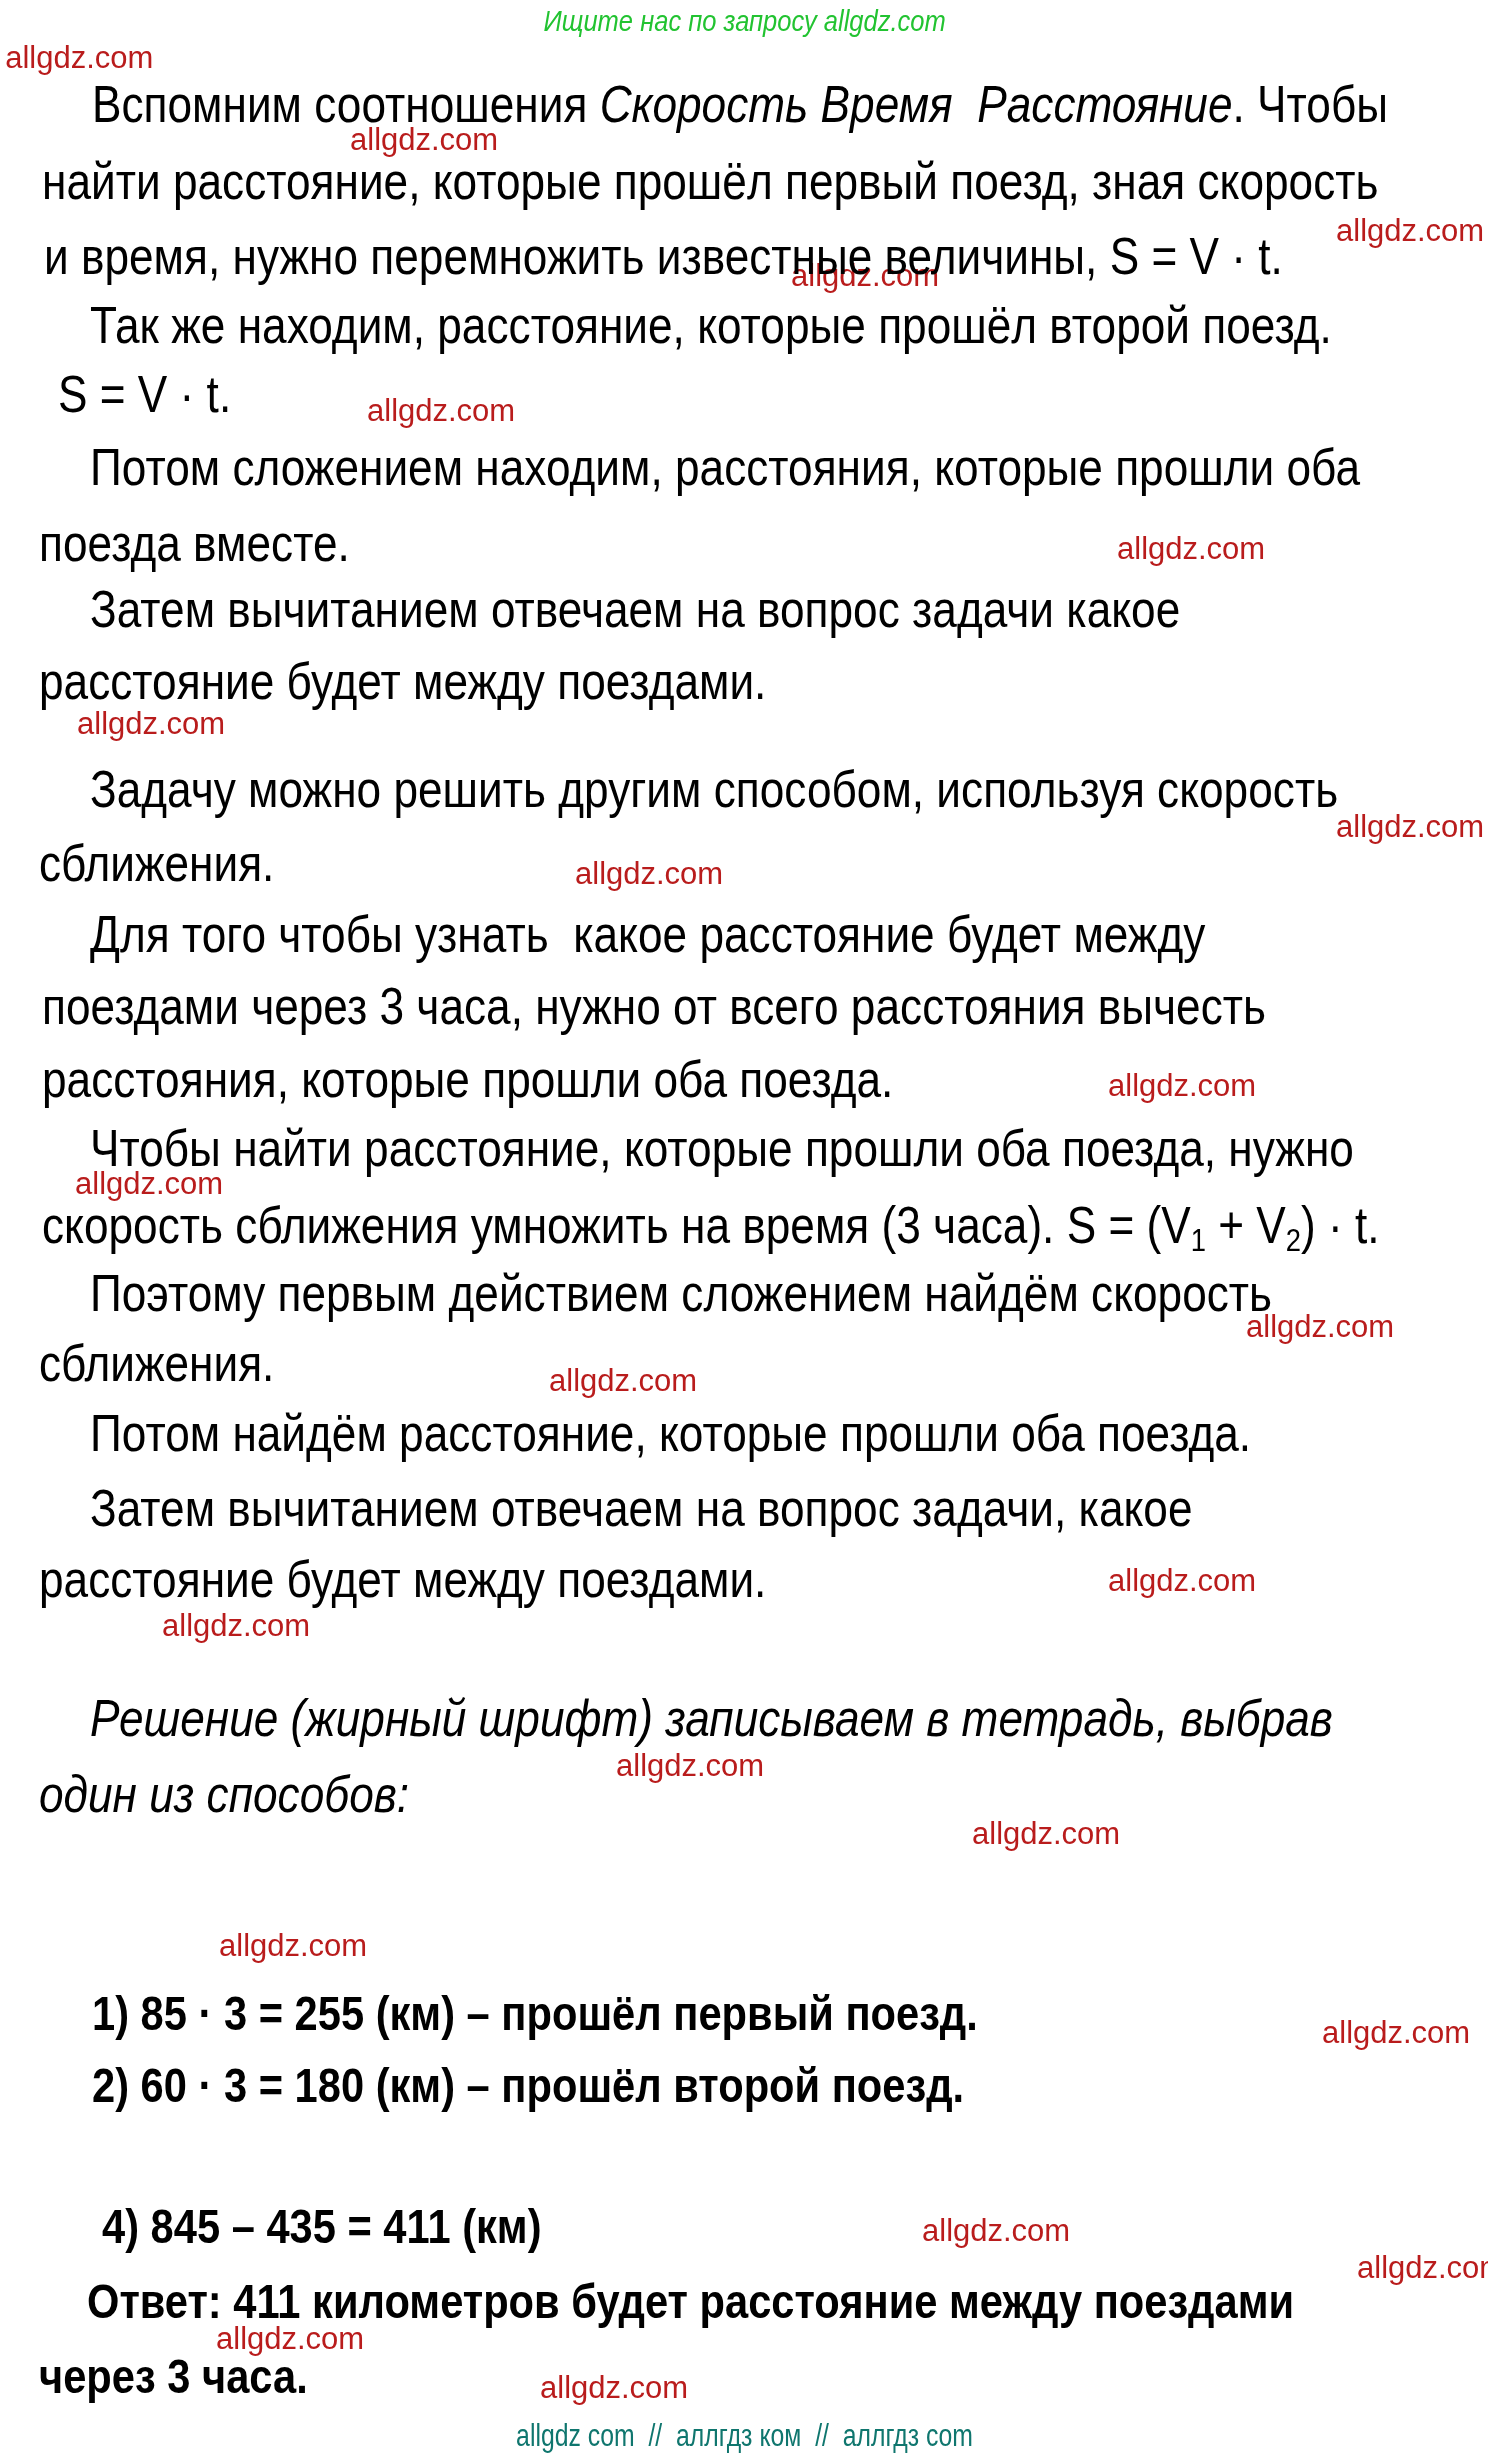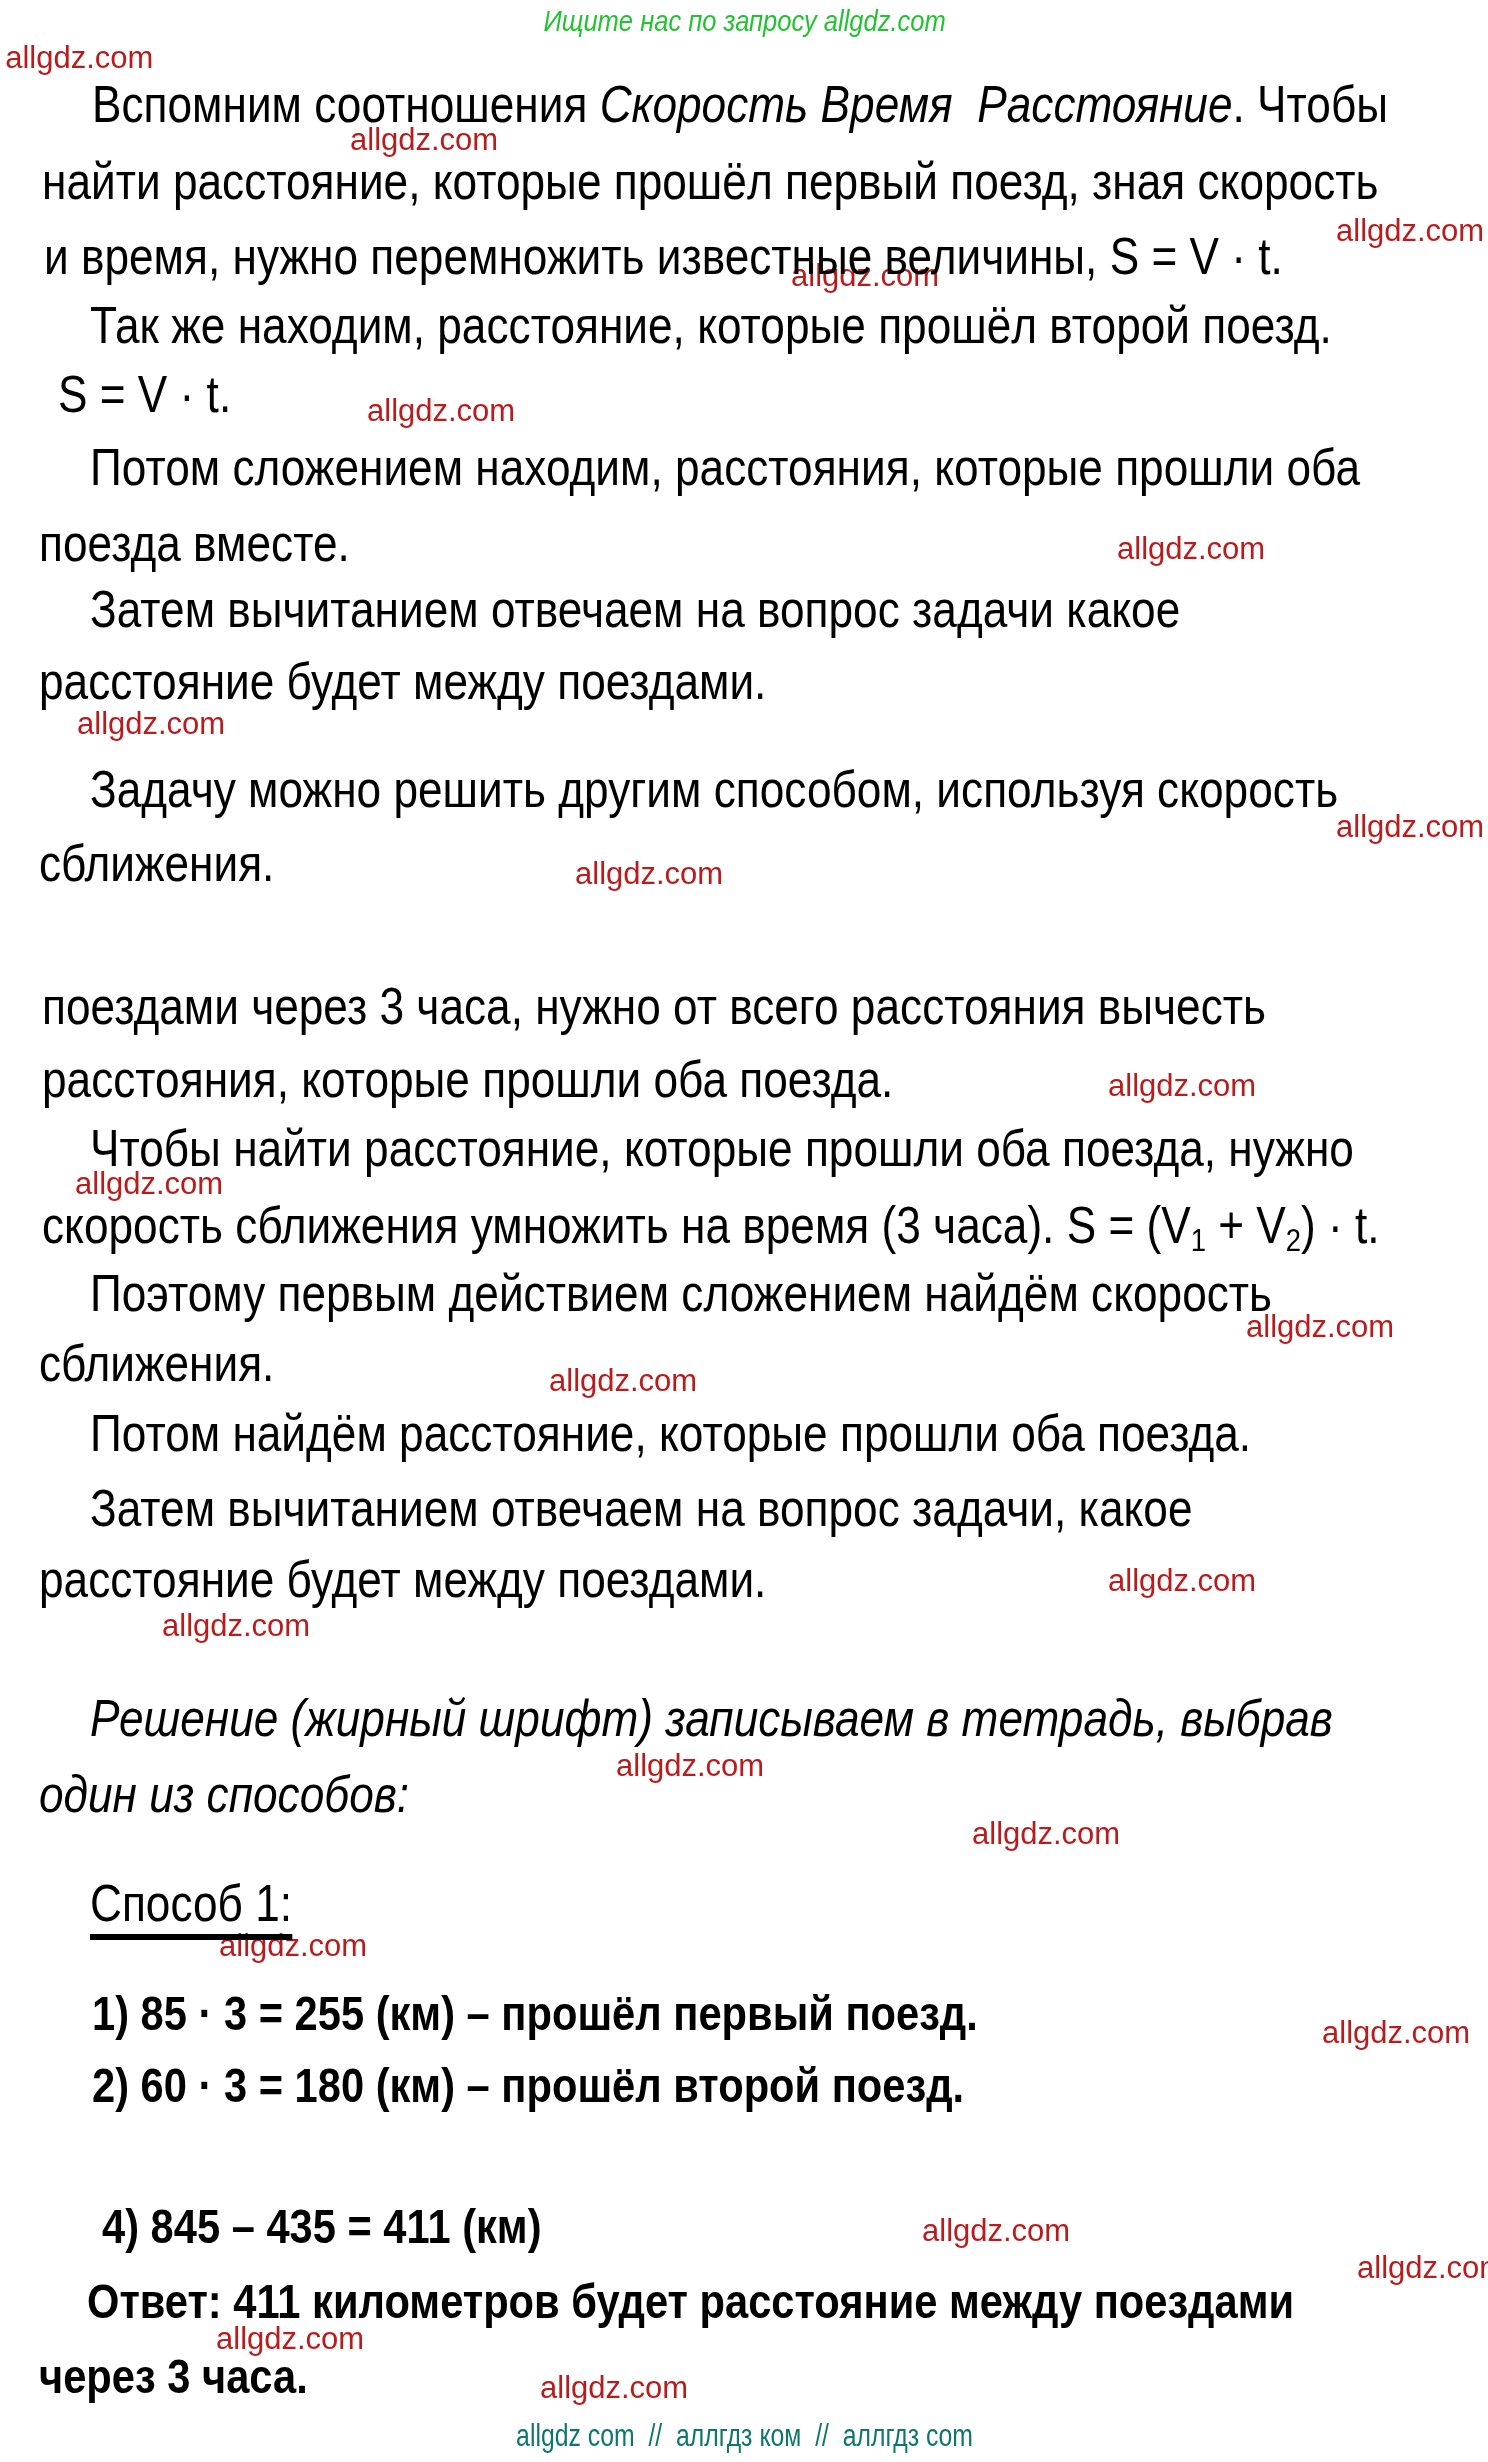--- a/index.html
+++ b/index.html
@@ -94,36 +94,36 @@
   <div class="ln" style="left:42px;top:154px"><span class="cond">найти расстояние, которые прошёл первый поезд, зная скорость</span></div>
   <div class="ln" style="left:44px;top:229px"><span class="cond">и время, нужно перемножить известные величины, S = V · t.</span></div>
   <div class="ln" style="left:90px;top:298px"><span class="cond">Так же находим, расстояние, которые прошёл второй поезд.</span></div>
   <div class="ln" style="left:58px;top:367px"><span class="cond">S = V · t.</span></div>
   <div class="ln" style="left:90px;top:440px"><span class="cond">Потом сложением находим, расстояния, которые прошли оба</span></div>
   <div class="ln" style="left:39px;top:516px"><span class="cond">поезда вместе.</span></div>
   <div class="ln" style="left:90px;top:582px"><span class="cond">Затем вычитанием отвечаем на вопрос задачи какое</span></div>
   <div class="ln" style="left:39px;top:654px"><span class="cond">расстояние будет между поездами.</span></div>
   <div class="ln" style="left:90px;top:762px"><span class="cond">Задачу можно решить другим способом, используя скорость</span></div>
   <div class="ln" style="left:39px;top:836px"><span class="cond">сближения.</span></div>
+  <div class="ln" style="left:90px;top:907px"><span class="cond">Для того чтобы узнать  какое расстояние будет между</span></div>
   <div class="ln" style="left:42px;top:979px"><span class="cond">поездами через 3 часа, нужно от всего расстояния вычесть</span></div>
   <div class="ln" style="left:42px;top:1052px"><span class="cond">расстояния, которые прошли оба поезда.</span></div>
   <div class="ln" style="left:90px;top:1121px"><span class="cond">Чтобы найти расстояние, которые прошли оба поезда, нужно</span></div>
   <div class="ln" style="left:42px;top:1198px">
     <span class="cond"><span>скорость сближения умножить на время (3 часа). S = (V</span><sub>1</sub><span> + V</span><sub>2</sub><span>) · t.</span></span>
   </div>
   <div class="ln" style="left:90px;top:1266px"><span class="cond">Поэтому первым действием сложением найдём скорость</span></div>
   <div class="ln" style="left:39px;top:1336px"><span class="cond">сближения.</span></div>
   <div class="ln" style="left:90px;top:1406px"><span class="cond">Потом найдём расстояние, которые прошли оба поезда.</span></div>
   <div class="ln" style="left:90px;top:1481px"><span class="cond">Затем вычитанием отвечаем на вопрос задачи, какое</span></div>
   <div class="ln" style="left:39px;top:1552px"><span class="cond">расстояние будет между поездами.</span></div>
 
   <div class="ln i" style="left:90px;top:1691px"><span class="cond">Решение (жирный шрифт) записываем в тетрадь, выбрав</span></div>
   <div class="ln i" style="left:39px;top:1767px"><span class="cond">один из способов:</span></div>
 
-  <div class="ln" style="left:90px;top:1876px"><span class="cond u">Способ 1:</span></div>
 
   <div class="ln b" style="left:92px;top:1988px"><span class="cond">1) 85 · 3 = 255 (км) – прошёл первый поезд.</span></div>
   <div class="ln b" style="left:92px;top:2060px"><span class="cond">2) 60 · 3 = 180 (км) – прошёл второй поезд.</span></div>
   <div class="ln b" style="left:102px;top:2201px"><span class="cond">4) 845 – 435 = 411 (км)</span></div>
 
   <div class="ln b" style="left:87px;top:2276px"><span class="cond">Ответ: 411 километров будет расстояние между поездами</span></div>
   <div class="ln b" style="left:39px;top:2351px"><span class="cond">через 3 часа.</span></div>
 
   <div class="footer">
     <span class="cond">allgdz com  //  аллгдз ком  //  аллгдз com</span>

